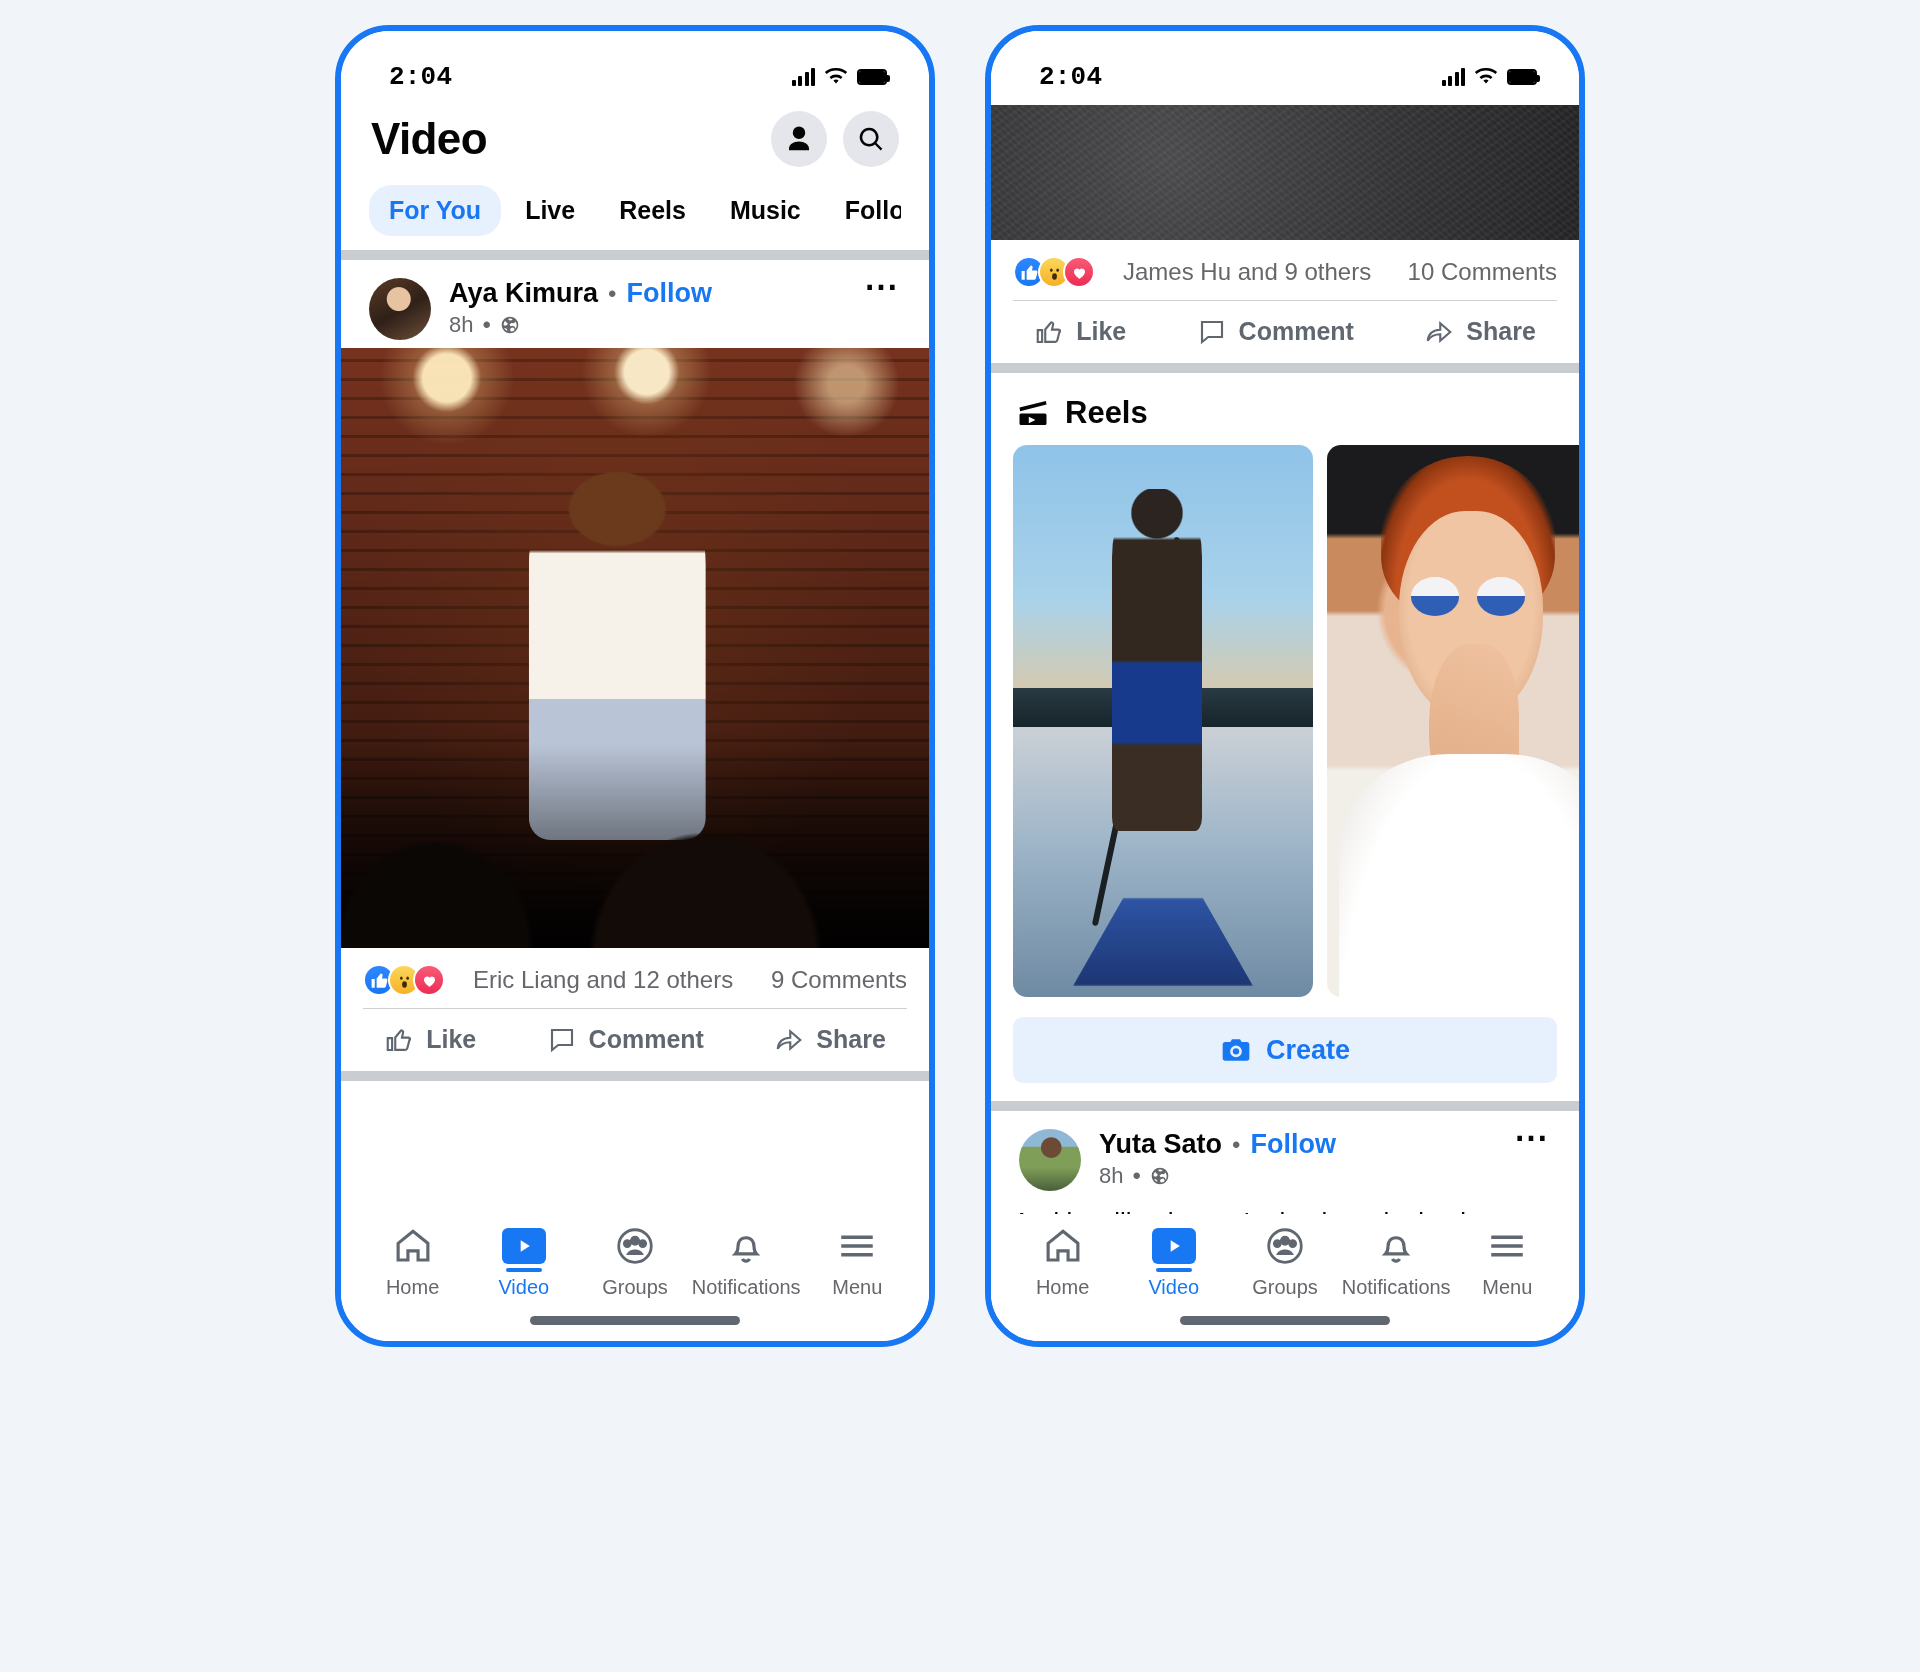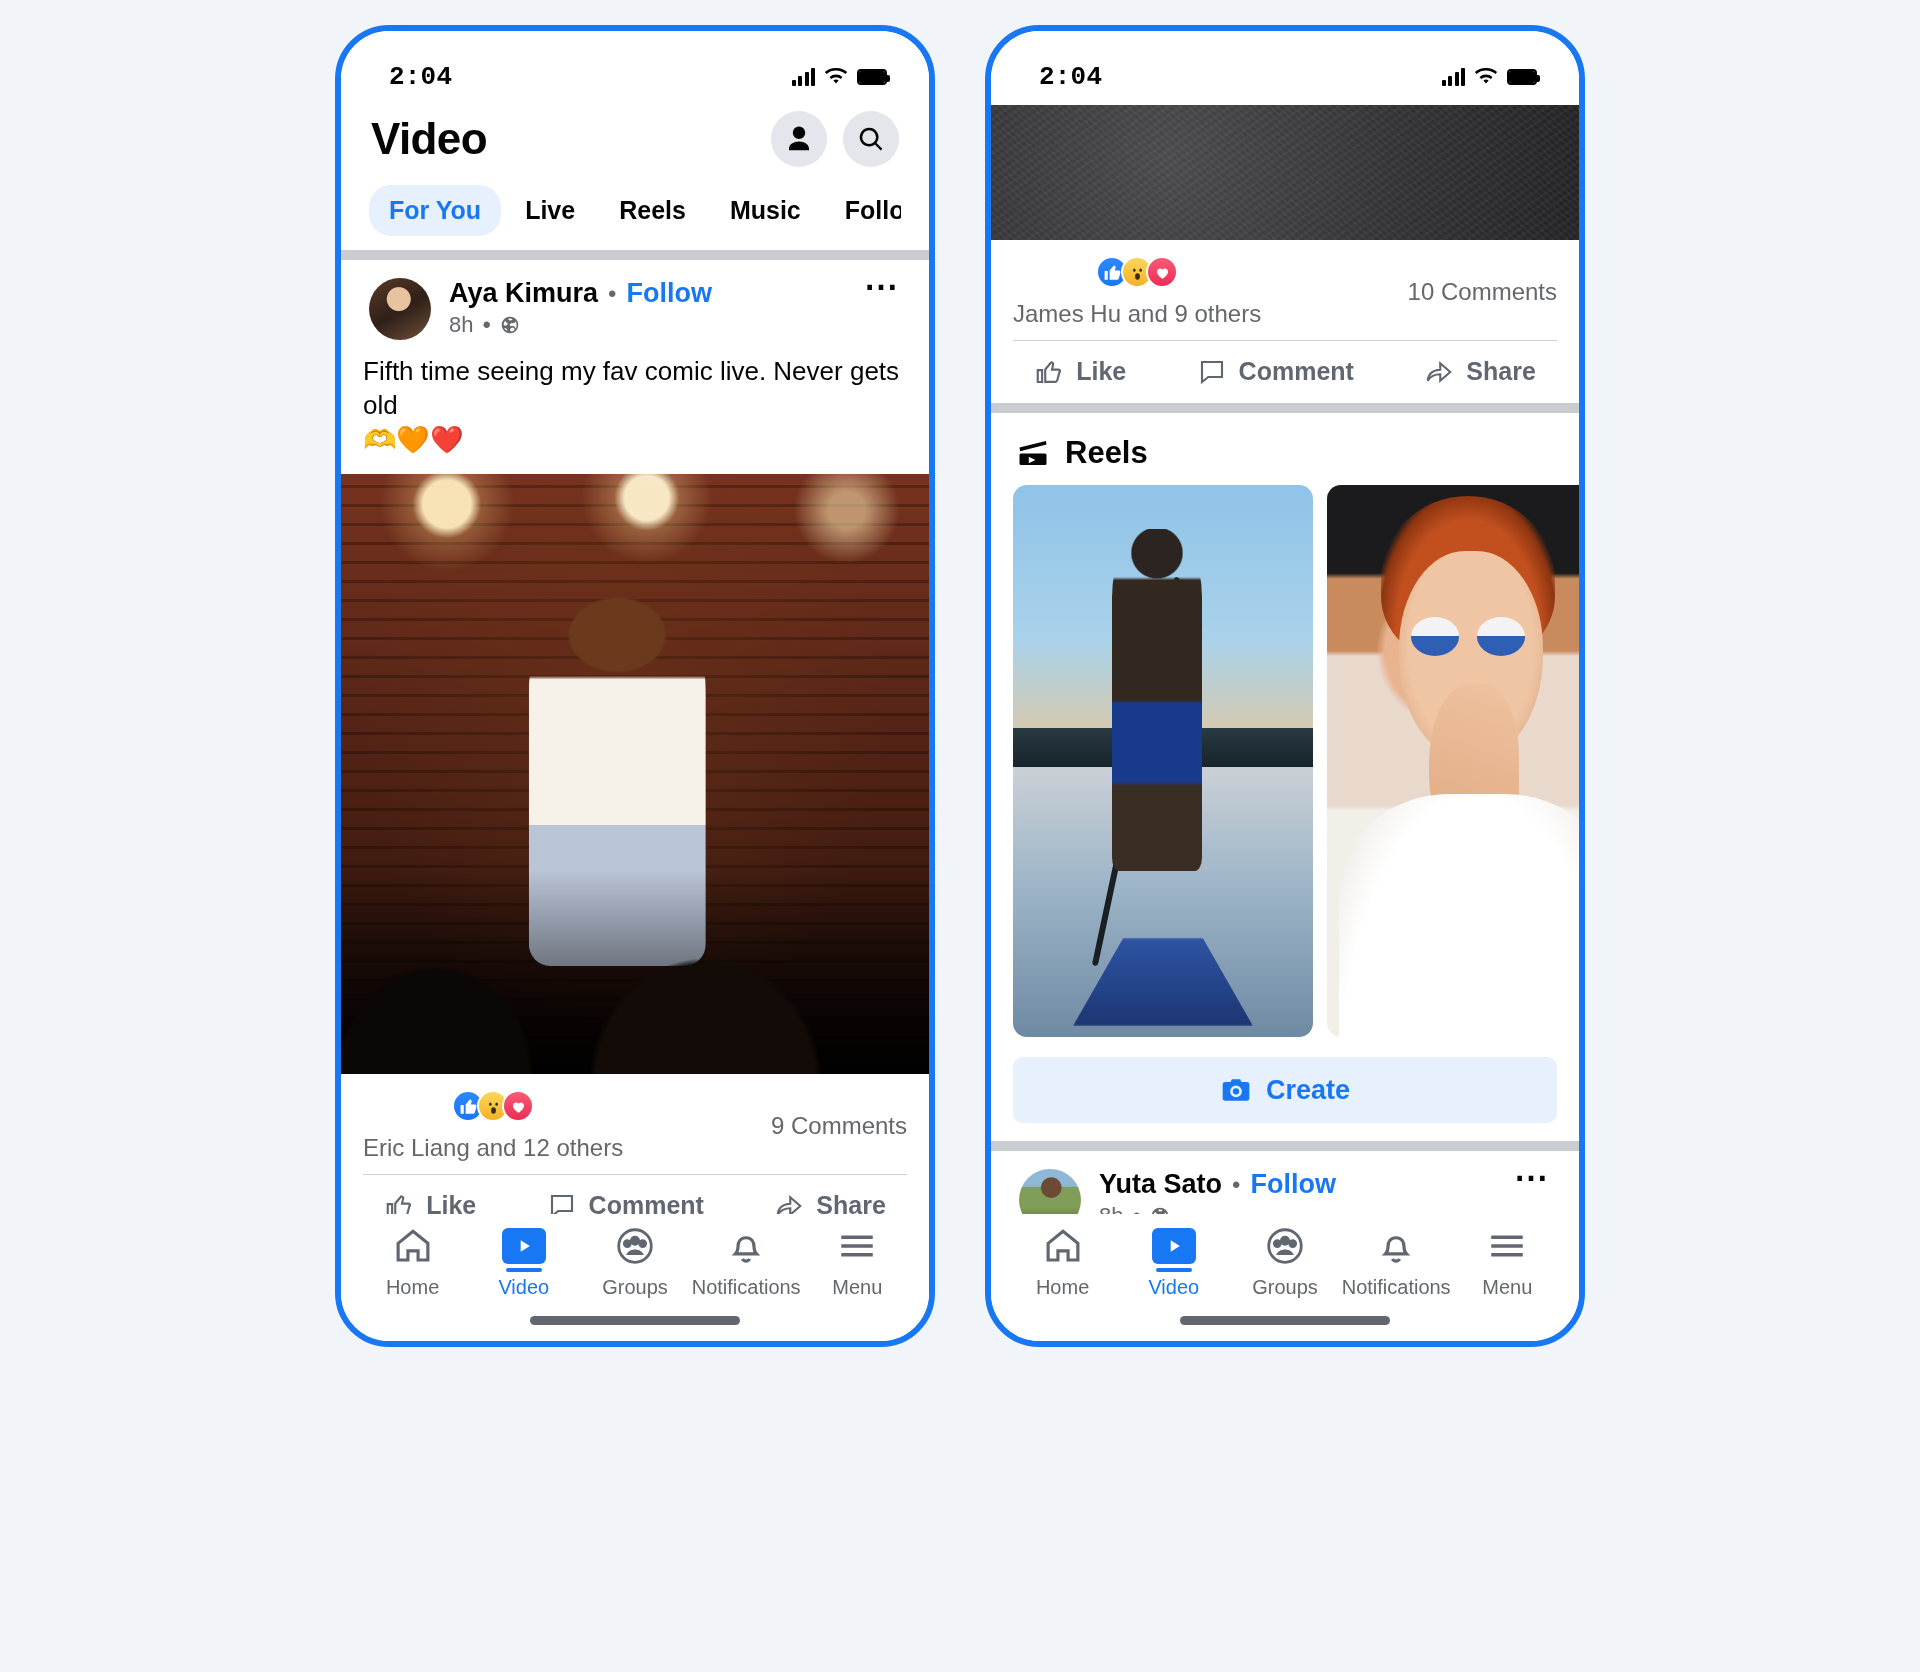--- a/index.html
+++ b/index.html
@@ -127,21 +127,21 @@
   .post-emoji { font-size: 27px; }
 
   
   .media { width: 100%; position: relative; overflow: hidden; }
 
   
   .react-row {
     display: flex; align-items: center; justify-content: space-between;
     padding: 16px 22px 12px 22px;
   }
-  .react-left { display: flex; align-items: center; gap: 12px; flex-direction: column; }
+  .react-left { display: flex; align-items: center; gap: 28px; }
   .pills { display: flex; align-items: center; }
   .pill {
     width: 32px; height: 32px; border-radius: 50%;
     display:flex;align-items:center;justify-content:center;
     border: 2px solid #fff; margin-left: -7px; position: relative;
   }
   .pill:first-child { margin-left: 0; }
   .pill.like { background: linear-gradient(#2d88ff,#1877f2); }
   .pill.wow  { background: linear-gradient(#fbd75b,#f7b125); }
   .pill.love { background: linear-gradient(#f85b77,#ed2c54); }
@@ -399,24 +399,20 @@
               <span class="globe">
                 <svg viewBox="0 0 24 24">
                       <path d="M12 2a10 10 0 100 20 10 10 0 000-20zm0 2.2c1.1 0 2.2.3 3.1.7l-1 1.4-2.5.4-1.6-1.3.4-1.1c.5-.1 1-.1 1.6-.1zM4.3 11c.2-1.6.9-3 2-4.1l.9 1.9 2 .9-.6 2.2-2.4 1L4.4 12v-1zm4.5 8.3A7.8 7.8 0 015 15.6l2.1.4 1.6 1.8-.1 1.5zm4.2.5-1-2 1.2-2.2 2.7-.5 1.6 1.6-.4 1.8a7.8 7.8 0 01-4.1 1.3zm5.8-3.4-1-2.3-2.8-1.2-2.3.5-1.3-1.9 2.4-1.8 3 .3 1.7-2.1A7.8 7.8 0 0120 12a7.7 7.7 0 01-1.2 4.4z"></path>
                     </svg>
               </span>
             </div>
           </div>
           <div class="kebab">⋯</div>
         </div>
 
-        <div class="post-text">
-          <span>Fifth time seeing my fav comic live. Never gets old</span>
-          <div class="post-emoji">🫶🧡❤️</div>
-        </div>
 
         <div class="media" style="height:600px">
           <div class="img-comic">
             <div class="comic-figure"></div>
             <div class="comic-crowd"></div>
           </div>
         </div>
 
         <div class="react-row">
           <div class="react-left">

